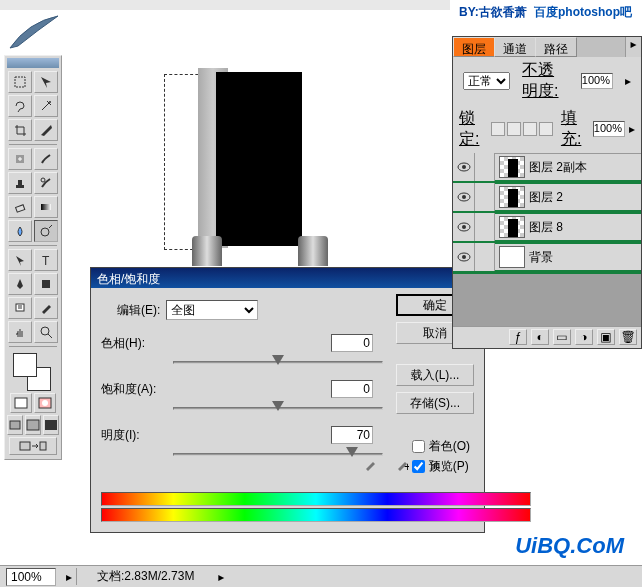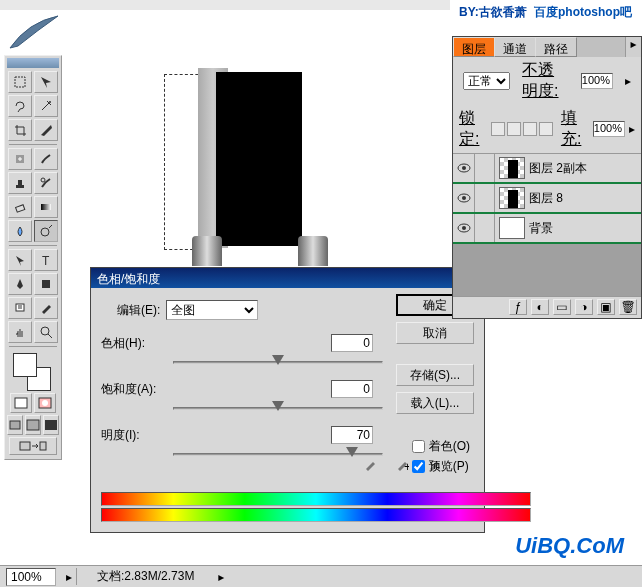--- a/index.html
+++ b/index.html
@@ -60,21 +60,21 @@
 .lp-tab.active { background: #f97316; text-align: right; }
 .lp-tabmenu { margin-left: auto; width: 16px; text-align: center; background: #d0d0d0; border-left:1px solid #999; }
 .lp-row1 { display: flex; align-items: center; padding: 3px 10px; gap: 12px; }
 .lp-row1 select { width: 68px; height: 18px; }
 .lp-row2 { display: flex; align-items: center; padding: 3px 6px; gap: 4px; border-bottom: 1px solid #999; }
 .smlbl { font-size: 16px; text-decoration: underline; }
 .pctbox { width: 34px; height: 16px; border: 1px inset #aaa; background: #fff; text-align: right; padding-right: 2px; font-size: 11px; }
 .lockicons { display: flex; gap: 2px; }
 .lockicons span { width: 14px; height: 14px; border: 1px solid #999; background: #e8e8e8; }
 .layerlist { background: #a0a0a0; }
-.layer { display: flex; align-items: center; height: 30px; background: #d8d8d8; border-bottom: 2px solid #15803d; }
+.layer { display: flex; align-items: center; height: 30px; background: #d8d8d8; border-bottom: 4px solid #15803d; }
 .layer.active { background: #0a246a; color: #fff; }
 .eye { width: 22px; height: 28px; border-right: 1px solid #999; display: flex; align-items: center; justify-content: center; background: #d8d8d8; }
 .linkcol { width: 20px; height: 28px; border-right: 1px solid #999; background: #d8d8d8; }
 .thumb2 { width: 26px; height: 22px; margin: 0 4px; background: repeating-conic-gradient(#ccc 0 25%, #fff 0 50%) 0 0/8px 8px; border: 1px solid #666; position: relative; }
 .thumb2.black::after { content:''; position:absolute; left:8px; top:2px; width:10px; height:18px; background:#000; }
 .thumb2.white { background: #fff; }
 .lp-statusarea { height: 52px; background: #a0a0a0; }
 .lp-bottom { display: flex; height: 22px; background: #d8d8d8; border-top: 1px solid #999; justify-content: flex-end; gap: 4px; padding: 2px 4px; }
 .lp-bottom span { width: 18px; height: 16px; border: 1px outset #eee; background: #d8d8d8; display:flex; align-items:center; justify-content:center; }
 
@@ -336,22 +336,22 @@
     </div>
     <div class="track">
         <div class="line"></div>
         <div class="thumb" style="left:calc(85% - 6px)"></div>
       </div>
 
     <div class="btncol">
       <div class="btn default">确定</div>
       <div class="btn">取消</div>
       <div style="height:8px"></div>
+      <div class="btn">载入(L)...</div>
       <div class="btn">存储(S)...</div>
-      <div class="btn">载入(L)...</div>
     </div>
 
     <div class="eyedrops">
       <div class="eyedrop">
           <svg width="14" height="14">
             <path d="M3 11 L10 4 L12 6 L5 13 Z" fill="#777"></path>
           </svg>
         </div>
       <div class="eyedrop">
           <svg width="14" height="14">
@@ -425,20 +425,31 @@
     </div>
     <div class="layer">
       <div class="eye">
           <svg width="14" height="10">
             <ellipse cx="7" cy="5" rx="6" ry="4" fill="none" stroke="#333"></ellipse>
             <circle cx="7" cy="5" r="2" fill="#333"></circle>
           </svg>
         </div>
       <div class="linkcol"></div>
       <div class="thumb2 black"></div>
+      <span>图层 2</span>
+    </div>
+    <div class="layer">
+      <div class="eye">
+          <svg width="14" height="10">
+            <ellipse cx="7" cy="5" rx="6" ry="4" fill="none" stroke="#333"></ellipse>
+            <circle cx="7" cy="5" r="2" fill="#333"></circle>
+          </svg>
+        </div>
+      <div class="linkcol"></div>
+      <div class="thumb2 black"></div>
       <span>图层 8</span>
     </div>
     <div class="layer">
       <div class="eye">
           <svg width="14" height="10">
             <ellipse cx="7" cy="5" rx="6" ry="4" fill="none" stroke="#333"></ellipse>
             <circle cx="7" cy="5" r="2" fill="#333"></circle>
           </svg>
         </div>
       <div class="linkcol"></div>

